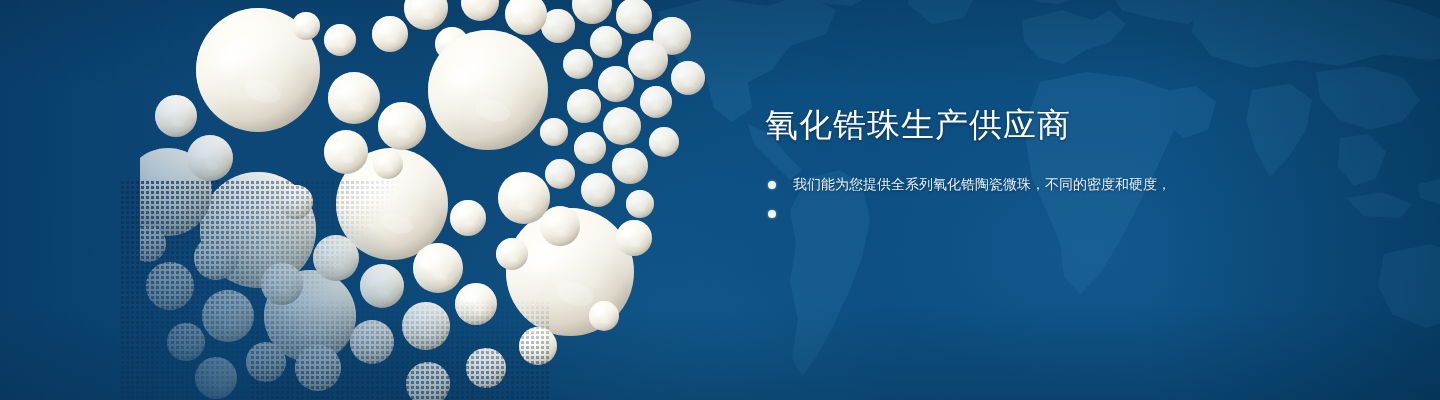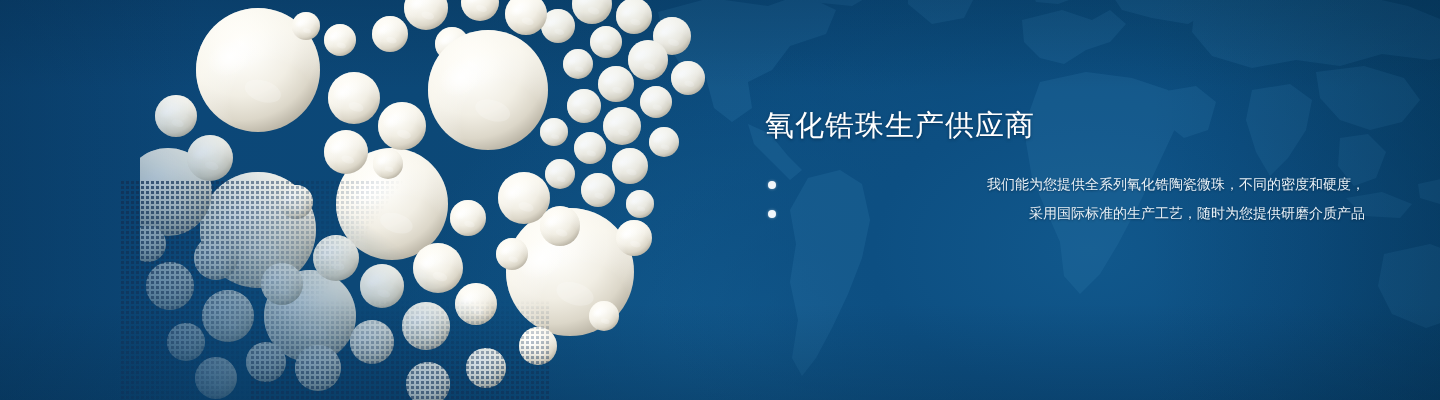--- a/index.html
+++ b/index.html
@@ -71,38 +71,37 @@
   }
 
   
   .copy{
     position:absolute;
     left:765px;top:104px;
     width:600px;
   }
   .headline{
     color:#ffffff;
-    font-size:29px;
+    font-size:33px;
     line-height:42px;
     letter-spacing:1px;
     font-weight:400;
     margin:0 0 26px 0;
     text-shadow:0 1px 3px rgba(2,28,50,.55);
     white-space:nowrap;
   }
   .bullets{list-style:none;margin:0;padding:0;}
   .bullet{
     position:relative;
     padding-left:28px;
     color:#e9f1f7;
     font-size:14px;
     line-height:25px;
     margin-bottom:4px;
     text-shadow:0 1px 2px rgba(2,28,50,.5);
-    text-align:right;
   }
   .bullet .dot{
     position:absolute;
     left:3px;top:9px;
     width:8px;height:8px;
     border-radius:50%;
     background:#f2f7fb;
     box-shadow:0 0 3px rgba(255,255,255,.45);
   }
   .bullet .l2{display:block;}
@@ -278,19 +277,18 @@
     <ul class="bullets">
 
       <li class="bullet">
         <span class="dot"></span>
         <span class="l1">我们能为您提供全系列氧化锆陶瓷微珠，不同的密度和硬度，</span>
       </li>
 
 
       <li class="bullet">
         <span class="dot"></span>
-        <span class="l1">采用国际标准的生产工艺，随时为您提供研磨介质产品</span>
       </li>
 
     </ul>
   </div>
 
 </div>
 
 </body></html>

